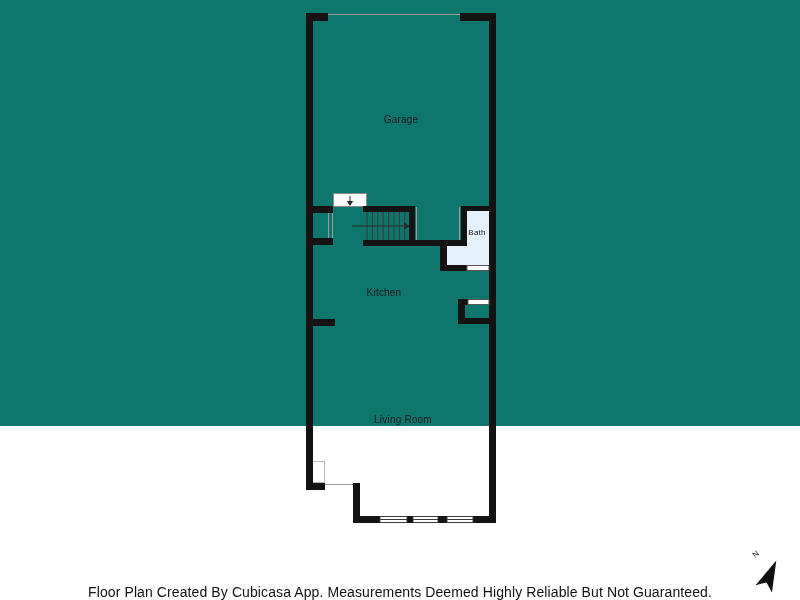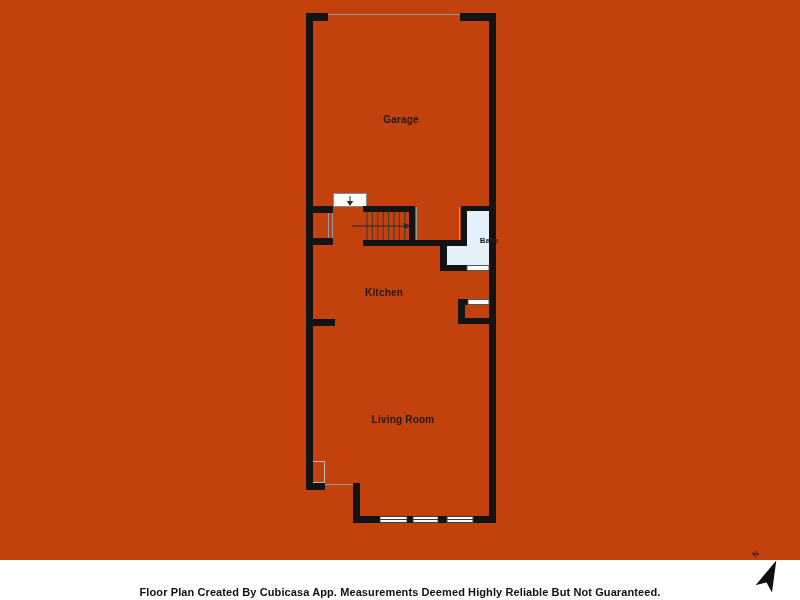--- a/index.html
+++ b/index.html
@@ -1,29 +1,29 @@
 <!DOCTYPE html>
 <html><head>
 <meta charset="utf-8">
 <style>
   html,body{margin:0;padding:0;}
   body{
     width:800px;height:600px;background:#ffffff;overflow:hidden;
     font-family:"Liberation Sans","DejaVu Sans",sans-serif;
   }
-  .stage{position:relative;width:800px;height:560px;background:#c2410c;font-weight:bold;}
+  .stage{position:relative;width:800px;height:426px;background:#0f766e;}
   .plan-svg{position:absolute;left:0;top:0;}
   .room-label{
     position:absolute;transform:translate(-50%,-50%);
     font-size:10px;color:#1c1c1c;white-space:nowrap;letter-spacing:.2px;
   }
   .room-label.small{font-size:8px;}
   .footer-text{
     position:absolute;left:400px;top:592px;transform:translate(-50%,-50%);
-    font-size:11px;color:#111;white-space:nowrap;letter-spacing:.1px;
+    font-size:14px;color:#111;white-space:nowrap;letter-spacing:.1px;
   }
   .watermark{
     position:absolute;left:6px;top:562px;
     font-size:19px;color:#c5c5c5;letter-spacing:1px;white-space:nowrap;
     font-family:"Liberation Sans","DejaVu Sans",sans-serif;
   }
   .compass{position:absolute;left:742px;top:545px;width:50px;height:52px;}
 </style>
 </head>
 <body>
@@ -123,21 +123,21 @@
       </g>
       <g>
         <rect x="447" y="516.5" width="26" height="6" fill="#ffffff" stroke="#3a3a3a" stroke-width="1"></rect>
         <line x1="447" y1="519.5" x2="473" y2="519.5" stroke="#3a3a3a" stroke-width="1"></line>
       </g>
     </g>
   </svg>
 
   <div class="room-label" style="left:401px;top:119px;">Garage</div>
   <div class="room-label" style="left:384px;top:280px;margin-top:12px;">Kitchen</div>
-  <div class="room-label small" style="left:477px;top:240px;margin-left:12px;">Bath</div>
+  <div class="room-label small" style="left:477px;top:232px;">Bath</div>
   <div class="room-label" style="left:403px;top:419px;">Living Room</div>
 
 
   <div class="footer-text">Floor Plan Created By Cubicasa App. Measurements Deemed Highly Reliable But Not Guaranteed.</div>
 
   <div class="compass">
     <svg width="50" height="52" viewBox="0 0 50 52">
       <g transform="translate(27,32) rotate(24)">
         <polygon points="0,-18 9,13 0,6 -9,13" fill="#101010"></polygon>
       </g>

